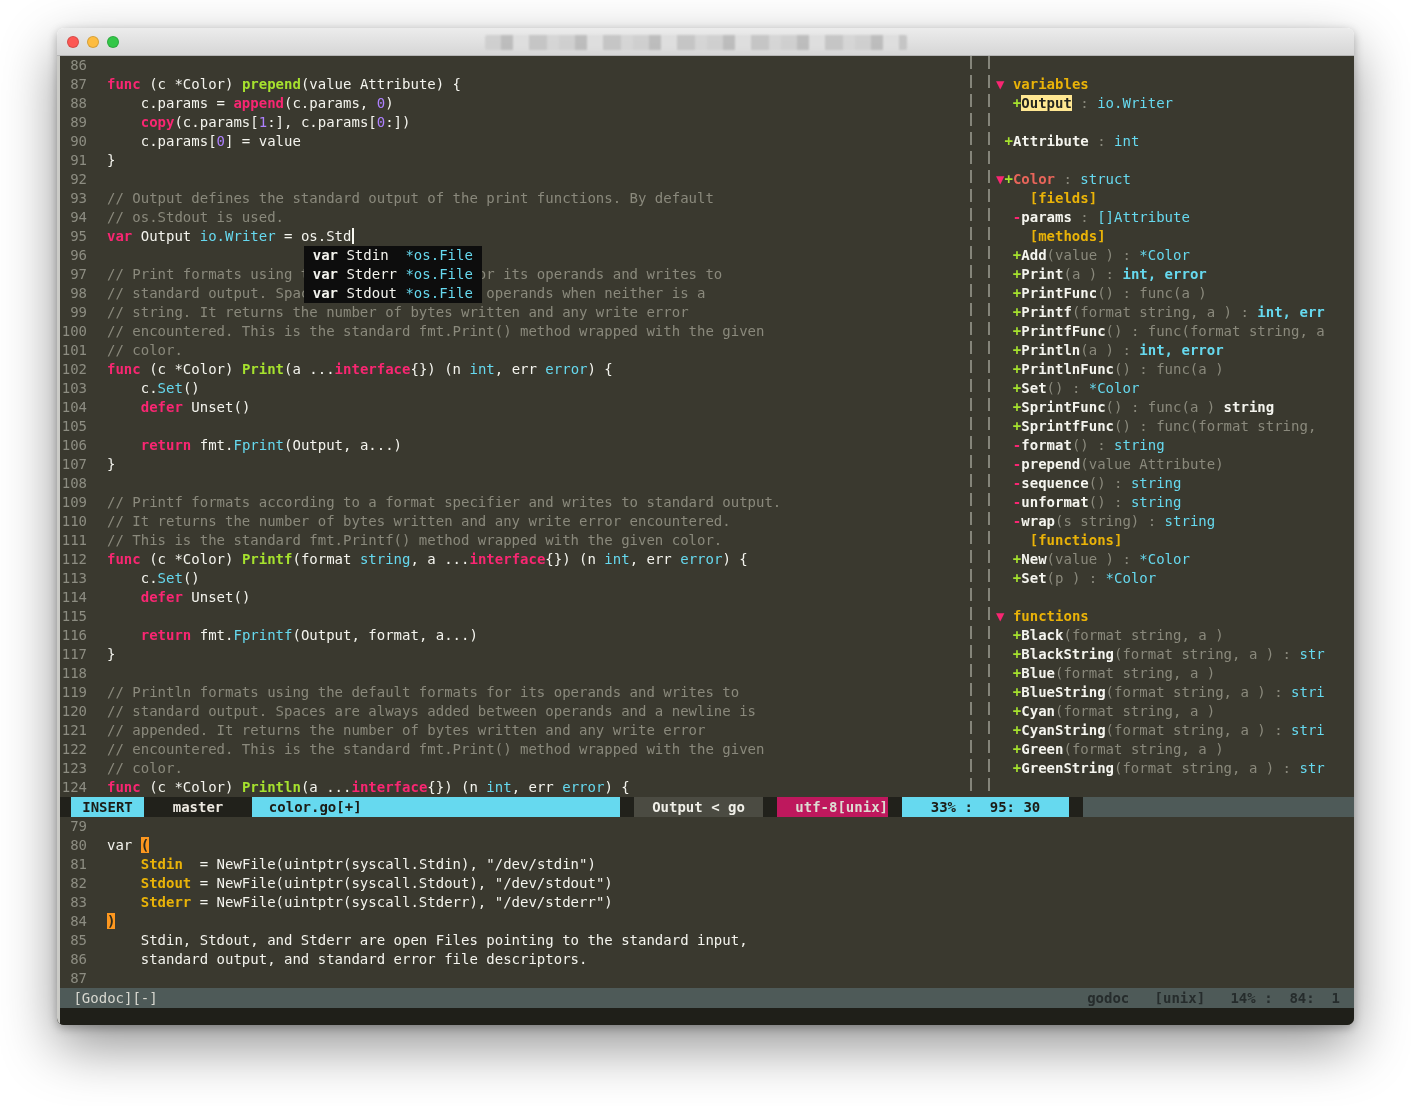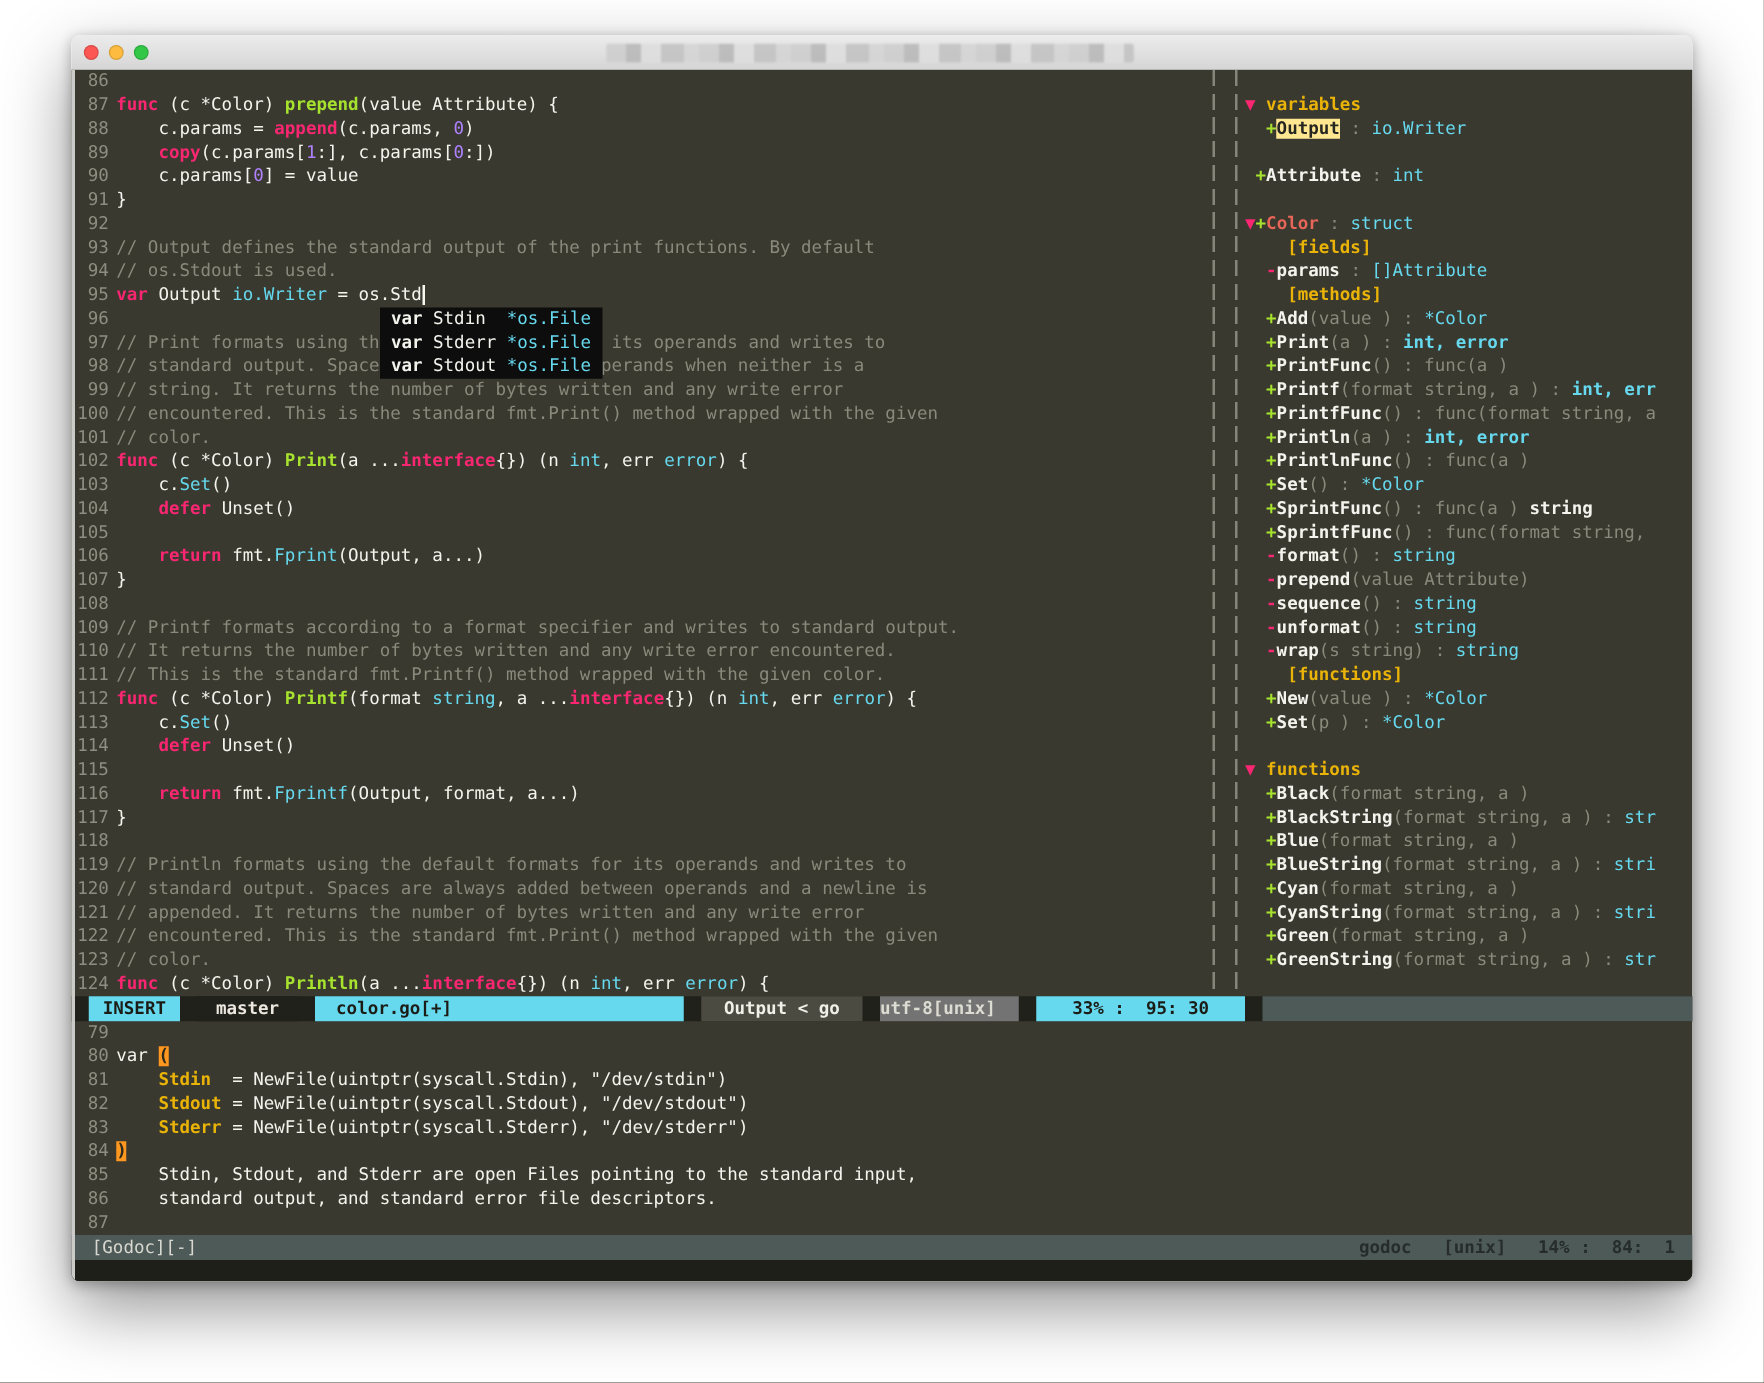--- a/index.html
+++ b/index.html
@@ -14,21 +14,21 @@
   .light{width:12px;height:12px;border-radius:50%;box-sizing:border-box;border:1px solid rgba(0,0,0,.15);}
   .light.red{background:#fc5753;} .light.yellow{background:#fdbc40;} .light.green{background:#33c748;}
   .blurtitle{position:absolute;left:428px;top:7px;width:422px;height:15px;border-radius:2px;opacity:.85;
      background:repeating-linear-gradient(90deg,#cdcdcd 0 16px,#b7b7b7 16px 28px,#dedede 28px 44px,#c1c1c1 44px 62px,#d4d4d4 62px 74px);
      filter:blur(1px);}
   
   .content{position:absolute;top:28px;left:0;right:0;bottom:0;background:#3a392f;
            font-size:14px;line-height:19px;color:#f4f4ee;}
   .leftstrip{position:absolute;left:0;top:0;bottom:0;width:3px;background:#cbcbc7;z-index:9;}
   .row{height:19px;white-space:pre;overflow:hidden;}
-  .ln{display:inline-block;width:30px;text-align:right;color:#8d8d82;margin-right:6px;}
+  .ln{display:inline-block;width:30px;text-align:right;color:#8d8d82;margin-right:20px;}
   .sw{color:#f4f4ee;} .sb{color:#f4f4ee;font-weight:bold;}
   .sk{color:#f92672;font-weight:bold;} .sg{color:#a6e22e;font-weight:bold;}
   .st{color:#66d9ef;} .stb{color:#66d9ef;font-weight:bold;}
   .sc{color:#8a897c;} .so{color:#eab308;font-weight:bold;}
   .sn{color:#ae81ff;} .sr{color:#e8655a;font-weight:bold;}
   .shl{background:#ffe792;color:#262620;font-weight:bold;}
   .spb{background:#fd971f;color:#2a2a1e;font-weight:bold;}
   .scur{display:inline-block;width:2px;height:16px;background:#f8f8f2;vertical-align:text-bottom;margin-left:1px;}
   .codewin{position:absolute;left:0;top:0;width:913px;height:741px;overflow:hidden;}
   .vsep{position:absolute;top:0;height:741px;width:2px;
@@ -38,21 +38,21 @@
   
   .popup{position:absolute;left:calc(36px + 25ch);top:190px;background:#0d0d0d;padding:0;z-index:5;}
   .popup .row{padding:0 9px;}
   
   .statusbar{position:absolute;top:741px;left:0;right:0;height:20px;display:flex;background:#21211b;
              font-weight:bold;line-height:20px;font-size:14px;}
   .seg{height:20px;white-space:pre;overflow:hidden;box-sizing:border-box;margin-left:14px;}
   .seg.cyan{background:#66d9ef;color:#1c1c16;text-align:center;}
   .seg.dark{background:#21211b;color:#ececе4;color:#ece8e0;text-align:center;}
   .seg.go{background:#4b4b42;color:#f0efe8;text-align:center;}
-  .seg.utf{background:#737373;color:#dddcd2;text-align:left;}
+  .seg.utf{background:#be185d;color:#dddcd2;text-align:right;}
   .seg.slate{background:#4e5a58;color:#262d30;text-align:left;}
   .godocwin{position:absolute;top:761px;left:0;right:0;height:171px;overflow:hidden;}
   .godocstatus{position:absolute;top:932px;left:0;right:0;height:20px;background:#4e5a58;
                display:flex;justify-content:space-between;line-height:20px;font-size:14px;}
   .godocstatus .gl{color:#d8d8d0;padding-left:8px;white-space:pre;}
   .godocstatus .gr{color:#262c2c;font-weight:bold;padding-right:14px;white-space:pre;}
   .cmdline{position:absolute;top:952px;left:0;right:0;height:17px;background:#1f1f19;
            color:#e6db74;font-weight:bold;line-height:17px;padding-left:5px;white-space:pre;font-size:14px;}
   .tb-items span{letter-spacing:0;}
 </style>
@@ -165,21 +165,21 @@
           <div class="row"><span class="sw">  </span><span class="sg">+</span><span class="sb">Cyan</span><span class="sc">(format string, a )</span></div>
           <div class="row"><span class="sw">  </span><span class="sg">+</span><span class="sb">CyanString</span><span class="sc">(format string, a ) : </span><span class="st">stri</span></div>
           <div class="row"><span class="sw">  </span><span class="sg">+</span><span class="sb">Green</span><span class="sc">(format string, a )</span></div>
           <div class="row"><span class="sw">  </span><span class="sg">+</span><span class="sb">GreenString</span><span class="sc">(format string, a ) : </span><span class="st">str</span></div>
         </div>
     </div>
 
     <div class="statusbar">
       <div class="seg cyan" style="width:73px;">INSERT</div>
       <div class="seg dark" style="width:80px;">master</div>
-      <div class="seg cyan" style="width:295px;text-align:left;">  color.go[+]</div>
+      <div class="seg cyan" style="width:368px;text-align:left;">  color.go[+]</div>
       <div class="seg go" style="width:129px;">Output &lt; go</div>
       <div class="seg utf" style="width:111px;">utf-8[unix]</div>
       <div class="seg cyan" style="width:167px;">33% :  95: 30</div>
       <div class="seg slate" style="flex:1;padding-left:16px;">
         
         
         
       </div>
     </div>
 

